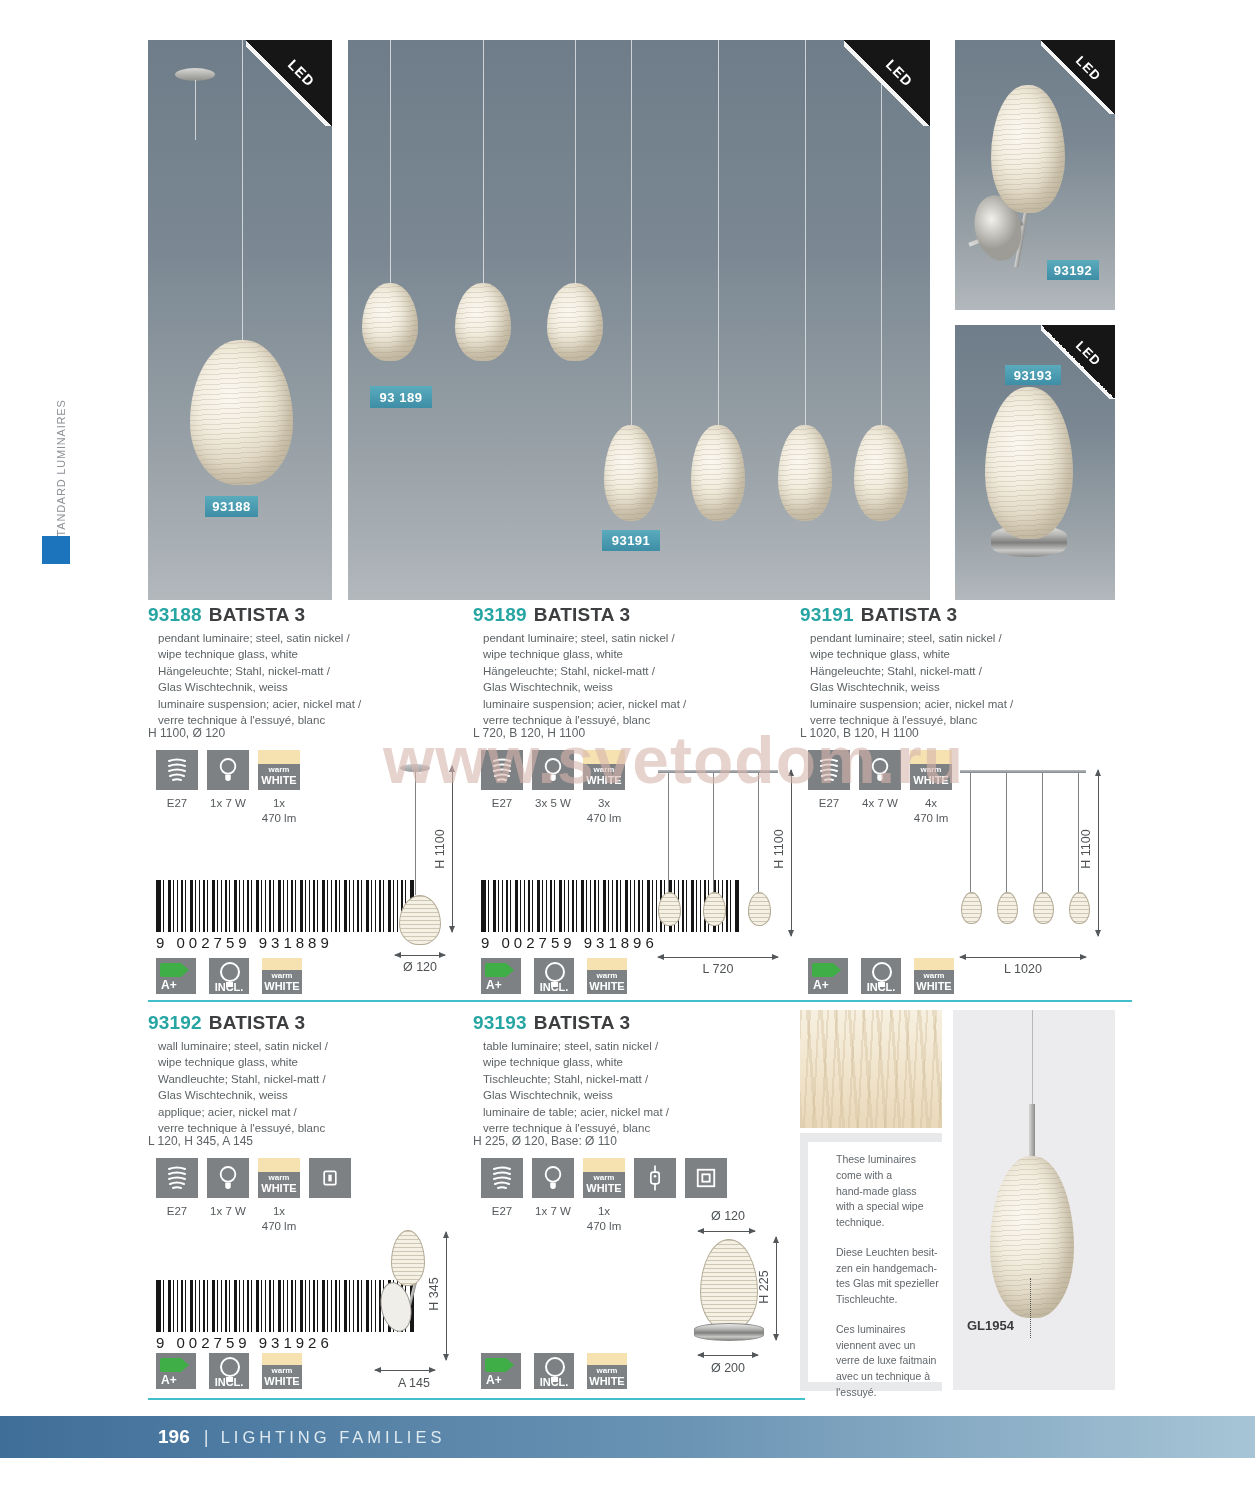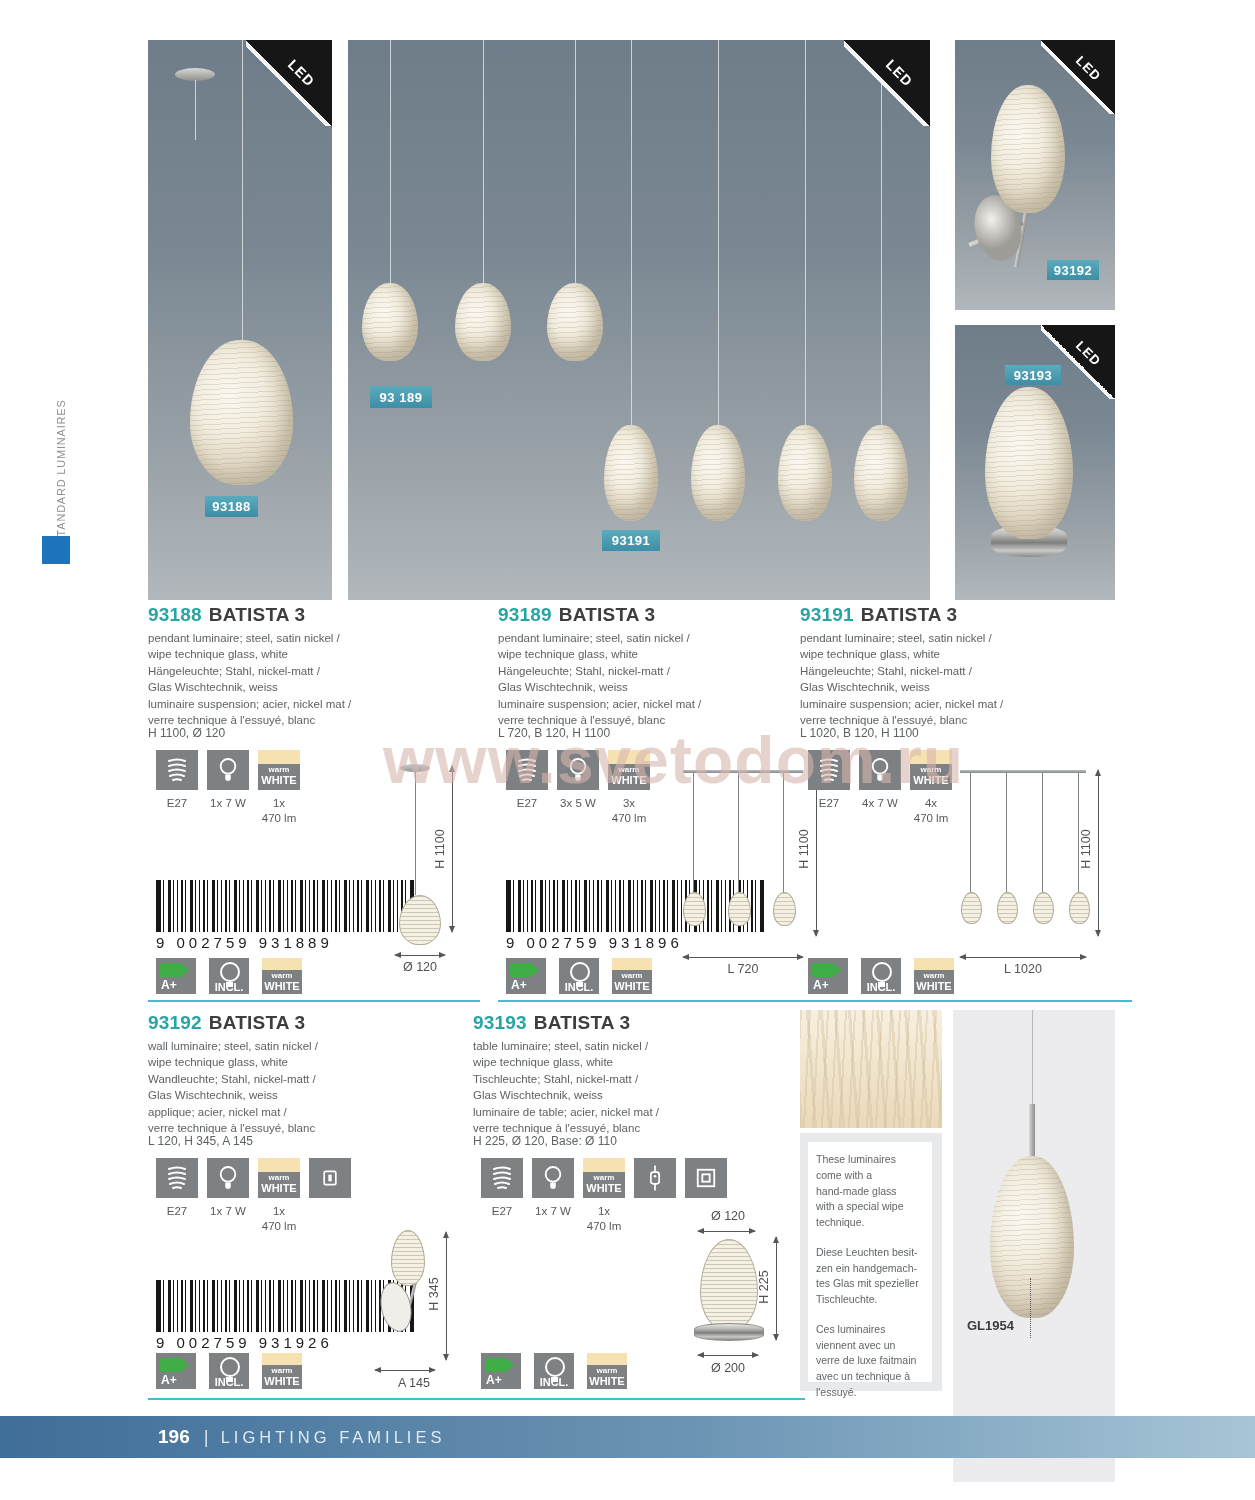--- a/index.html
+++ b/index.html
@@ -22,21 +22,21 @@
   .canopy{position:absolute;background:linear-gradient(180deg,#d9d8d4,#8f8f8b);border-radius:50%;}
   .metal-rod{position:absolute;background:linear-gradient(90deg,#d9d9d7,#8c8c8a);}
   .wall-plate{position:absolute;background:radial-gradient(55% 45% at 40% 35%,#f3f1eb,#9e9c96);border-radius:50%;}
   .table-base{position:absolute;background:linear-gradient(180deg,#e7e7e5 0%,#b9b9b7 30%,#7f7f7d 55%,#c9c9c7 80%,#8a8a88 100%);border-radius:50%/34%;}
 
   
   .pcol{position:absolute;width:335px;}
   .p-title{position:absolute;top:0;left:0;font-size:19px;font-weight:bold;letter-spacing:.2px;}
   .p-title .code{color:#27a5a3;margin-right:7px;}
   .p-title .pname{color:#3c3e40;}
-  .p-desc{position:absolute;left:0;margin:0;font-size:11.5px;line-height:1.35;color:#5d6265;white-space:pre-line;}
+  .p-desc{position:absolute;left:10px;margin:0;font-size:11.5px;line-height:1.35;color:#5d6265;white-space:pre-line;}
   .d1{top:27px}.d2{top:60px}.d3{top:93px}
   .p-dims{position:absolute;left:0;top:122px;margin:0;font-size:12px;color:#5d6265;}
   .icons{position:absolute;left:8px;top:146px;display:flex;gap:9px;}
   .icell{width:42px;text-align:center;}
   .sq{width:42px;height:40px;background:#7d8184;position:relative;}
   .icon-label{margin-top:6px;font-size:11.5px;color:#55595c;white-space:pre-line;line-height:1.3;}
   .warm-top{position:absolute;top:0;left:0;right:0;height:14px;background:#f5e2b0;}
   .w-small{position:absolute;top:15px;left:0;right:0;text-align:center;color:#fff;font-weight:bold;font-size:8px;}
   .w-big{position:absolute;top:24px;left:0;right:0;text-align:center;color:#fff;font-weight:bold;font-size:11px;}
   .svgi{position:absolute;left:50%;top:50%;transform:translate(-50%,-50%);}
@@ -71,23 +71,23 @@
   .dim-label{position:absolute;font-size:12.5px;color:#4e5254;text-align:center;}
   .dim-label-v{position:absolute;font-size:12.5px;color:#4e5254;white-space:nowrap;transform:translate(-50%,-50%) rotate(-90deg);}
   .d-cable{position:absolute;width:1px;background:#7e8285;}
   .d-canopy{position:absolute;background:linear-gradient(180deg,#c8cbcd,#94999c);border-radius:50%;}
   .dbar{position:absolute;height:3px;background:linear-gradient(180deg,#b9bec1,#85898c);}
   .d-shade{position:absolute;background:#f4f0e4 repeating-linear-gradient(180deg,rgba(146,136,108,.4) 0 1px,transparent 1px 4px);border:1px solid #b3ab96;border-radius:50% 50% 46% 46%/58% 58% 42% 42%;}
 
   
   .texture{position:absolute;left:800px;top:1010px;width:142px;height:118px;background:repeating-linear-gradient(93deg,rgba(205,185,150,.35) 0 2px,transparent 2px 9px),repeating-linear-gradient(86deg,rgba(214,196,162,.45) 0 3px,transparent 3px 14px),linear-gradient(180deg,#f7f0e0,#ead9ba);}
   .info-panel{position:absolute;left:800px;top:1133px;width:142px;height:258px;background:#e8e9eb;}
-  .info-inner{position:absolute;left:8px;top:9px;width:106px;height:220px;background:#fff;padding:10px 10px 10px 8px;}
+  .info-inner{position:absolute;left:8px;top:9px;width:106px;height:220px;background:#fff;padding:10px 10px 10px 28px;}
   .info-inner p{margin:0 0 14px 0;font-size:10.5px;line-height:1.5;color:#61666a;white-space:pre-line;}
-  .gl-panel{position:absolute;left:953px;top:1010px;width:162px;height:472px;background:#ececee;text-align:right;}
+  .gl-panel{position:absolute;left:953px;top:1010px;width:162px;height:380px;background:#ececee;text-align:right;}
   .gl-label{position:absolute;left:14px;top:308px;font-size:13px;font-weight:bold;color:#3c3c3c;}
   .gl-dotted{position:absolute;left:77px;top:268px;height:60px;width:0;border-left:1px dotted #555;}
 
   
   .footer{position:absolute;left:0;top:1416px;width:1255px;height:42px;background:linear-gradient(90deg,#3f6e98 0%,#6b94b4 55%,#a7c5d6 100%);display:flex;align-items:center;}
   .fpage{margin-left:158px;color:#fff;font-weight:bold;font-size:19px;}
   .fsep{color:#d5e2ec;font-size:19px;font-weight:300;margin:0 12px 0 14px;}
   .ftitle{color:#dfeaf1;font-size:16.5px;letter-spacing:4px;}
 
   .watermark{position:absolute;left:383px;top:722px;font-size:66px;font-weight:bold;letter-spacing:1px;color:#d8b6ae;opacity:.6;pointer-events:none;z-index:50;}
@@ -220,21 +220,21 @@
       <div class="d-canopy" style="left:22px;top:10px;width:30px;height:8px;"></div>
       <div class="d-cable" style="left:37px;top:18px;height:123px;"></div>
       <div class="d-shade" style="left:21px;top:141px;width:40px;height:48px;"></div>
       <div class="dim-v" style="left:74px;top:12px;height:166px;"></div>
       <div class="dim-label-v" style="left:62px;top:95px;">H 1100</div>
       <div class="dim-h" style="left:17px;top:201px;width:50px;"></div>
       <div class="dim-label" style="left:4px;top:206px;width:76px;">Ø 120</div>
     </div>
   </div>
 
-  <div class="pcol" style="left:473px;top:604px;height:400px;margin-left:25px;">
+  <div class="pcol" style="left:473px;top:604px;height:400px;">
     <div class="p-title"><span class="code">93189</span><span class="pname">BATISTA 3</span></div>
     <p class="p-desc d1">pendant luminaire; steel, satin nickel /
 wipe technique glass, white</p>
     <p class="p-desc d2">Hängeleuchte; Stahl, nickel-matt /
 Glas Wischtechnik, weiss</p>
     <p class="p-desc d3">luminaire suspension; acier, nickel mat /
 verre technique à l'essuyé, blanc</p>
     <p class="p-dims">L 720, B 120, H 1100</p>
     <div class="icons">
       <div class="icell">

